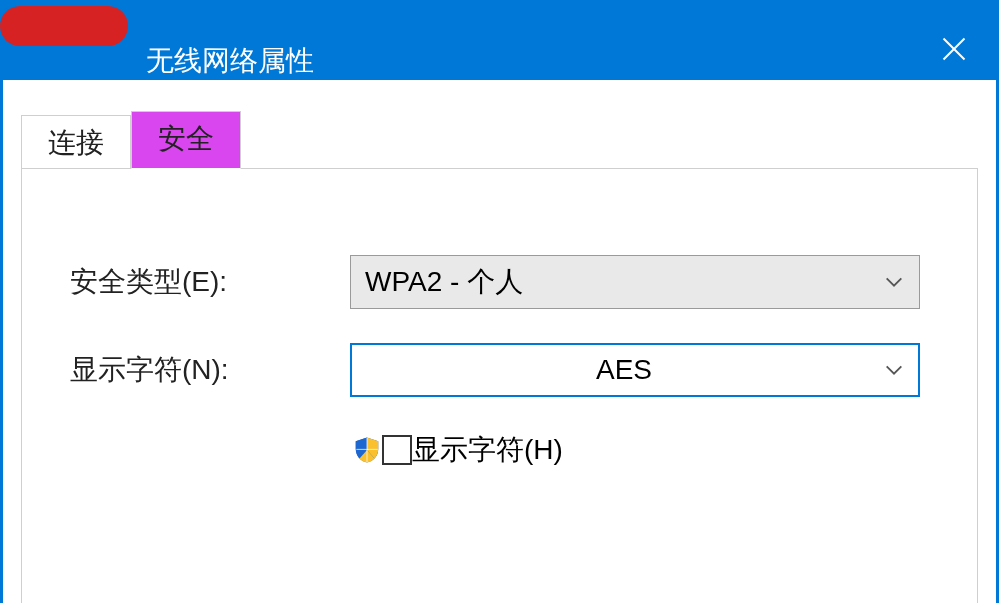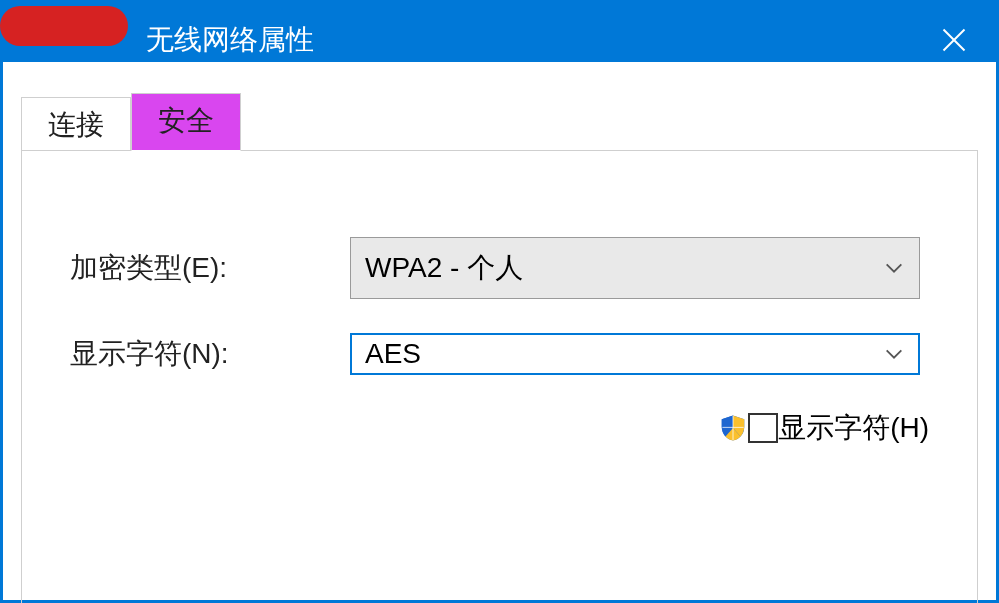--- a/index.html
+++ b/index.html
@@ -4,25 +4,25 @@
   <style>
     * { box-sizing: border-box; margin: 0; padding: 0; }
     body {
       width: 999px; height: 603px;
       font-family: "Microsoft YaHei", "Segoe UI", sans-serif;
       background: #fff; overflow: hidden;
     }
 
     
     .titlebar {
-      height: 62px;
+      height: 80px;
       background: #0078d7;
       color: #fff;
       display: flex;
-      align-items: center;
+      align-items: flex-end;
       padding: 17px 0 0 8px;
       font-size: 28px;
       position: relative;
     }
     .redact {
       background: #d62222;
       width: 128px; height: 40px;
       border-radius: 20px;
       position: absolute;
       left: 0px; top: 6px;
@@ -88,57 +88,57 @@
     }
     .row .label {
       width: 280px;
     }
     .ctrl {
       width: 570px;
     }
 
     
     .combo {
-      height: 62px;
+      height: 54px;
       border: 1px solid #9a9a9a;
       background: #e9e9e9;
       display: flex;
       align-items: center;
       padding: 0 14px;
       color: #000;
       position: relative;
     }
     .combo .val { flex: 1; }
     .combo .chev { width: 22px; height: 22px; }
     .combo.focused {
       border: 2px solid #0078d7;
       background: #fff;
-      height: 42px;
+      height: 54px;
       padding: 0 13px;
+      text-align: center;
     }
 
     
     .txt {
       height: 62px;
       border: 1px solid #9a9a9a;
       background: #fff;
       display: flex;
       align-items: center;
       padding: 0 18px;
     }
     .dots { display: flex; gap: 7px; }
     .dot { width: 14px; height: 14px; border-radius: 50%; background: #000; }
 
     
     .cbrow {
       margin-left: 282px;
       display: flex;
       align-items: center;
       font-size: 28px;
-      justify-content: flex-end;
     }
     .shield { width: 30px; height: 30px; }
     .checkbox {
       width: 30px; height: 30px;
       border: 2px solid #333;
       background: #fff;
     }
   </style>
 </head>
 <body>
@@ -161,21 +161,21 @@
       <span>连接</span>
     </div>
     <div class="tab active">
       <span>安全</span>
     </div>
   </div>
 
   <div class="tab-pane">
 
     <div class="row">
-      <span class="label">加密类型(E):</span>
+      <span class="label">安全类型(E):</span>
       <div class="ctrl combo">
         <span class="val">WPA2 - 个人</span>
         <svg class="chev" viewBox="0 0 24 24">
           <polyline points="4,8 12,16 20,8" fill="none" stroke="#555" stroke-width="2"></polyline>
         </svg>
       </div>
     </div>
 
     <div class="row">
       <span class="label">显示字符(N):</span>

